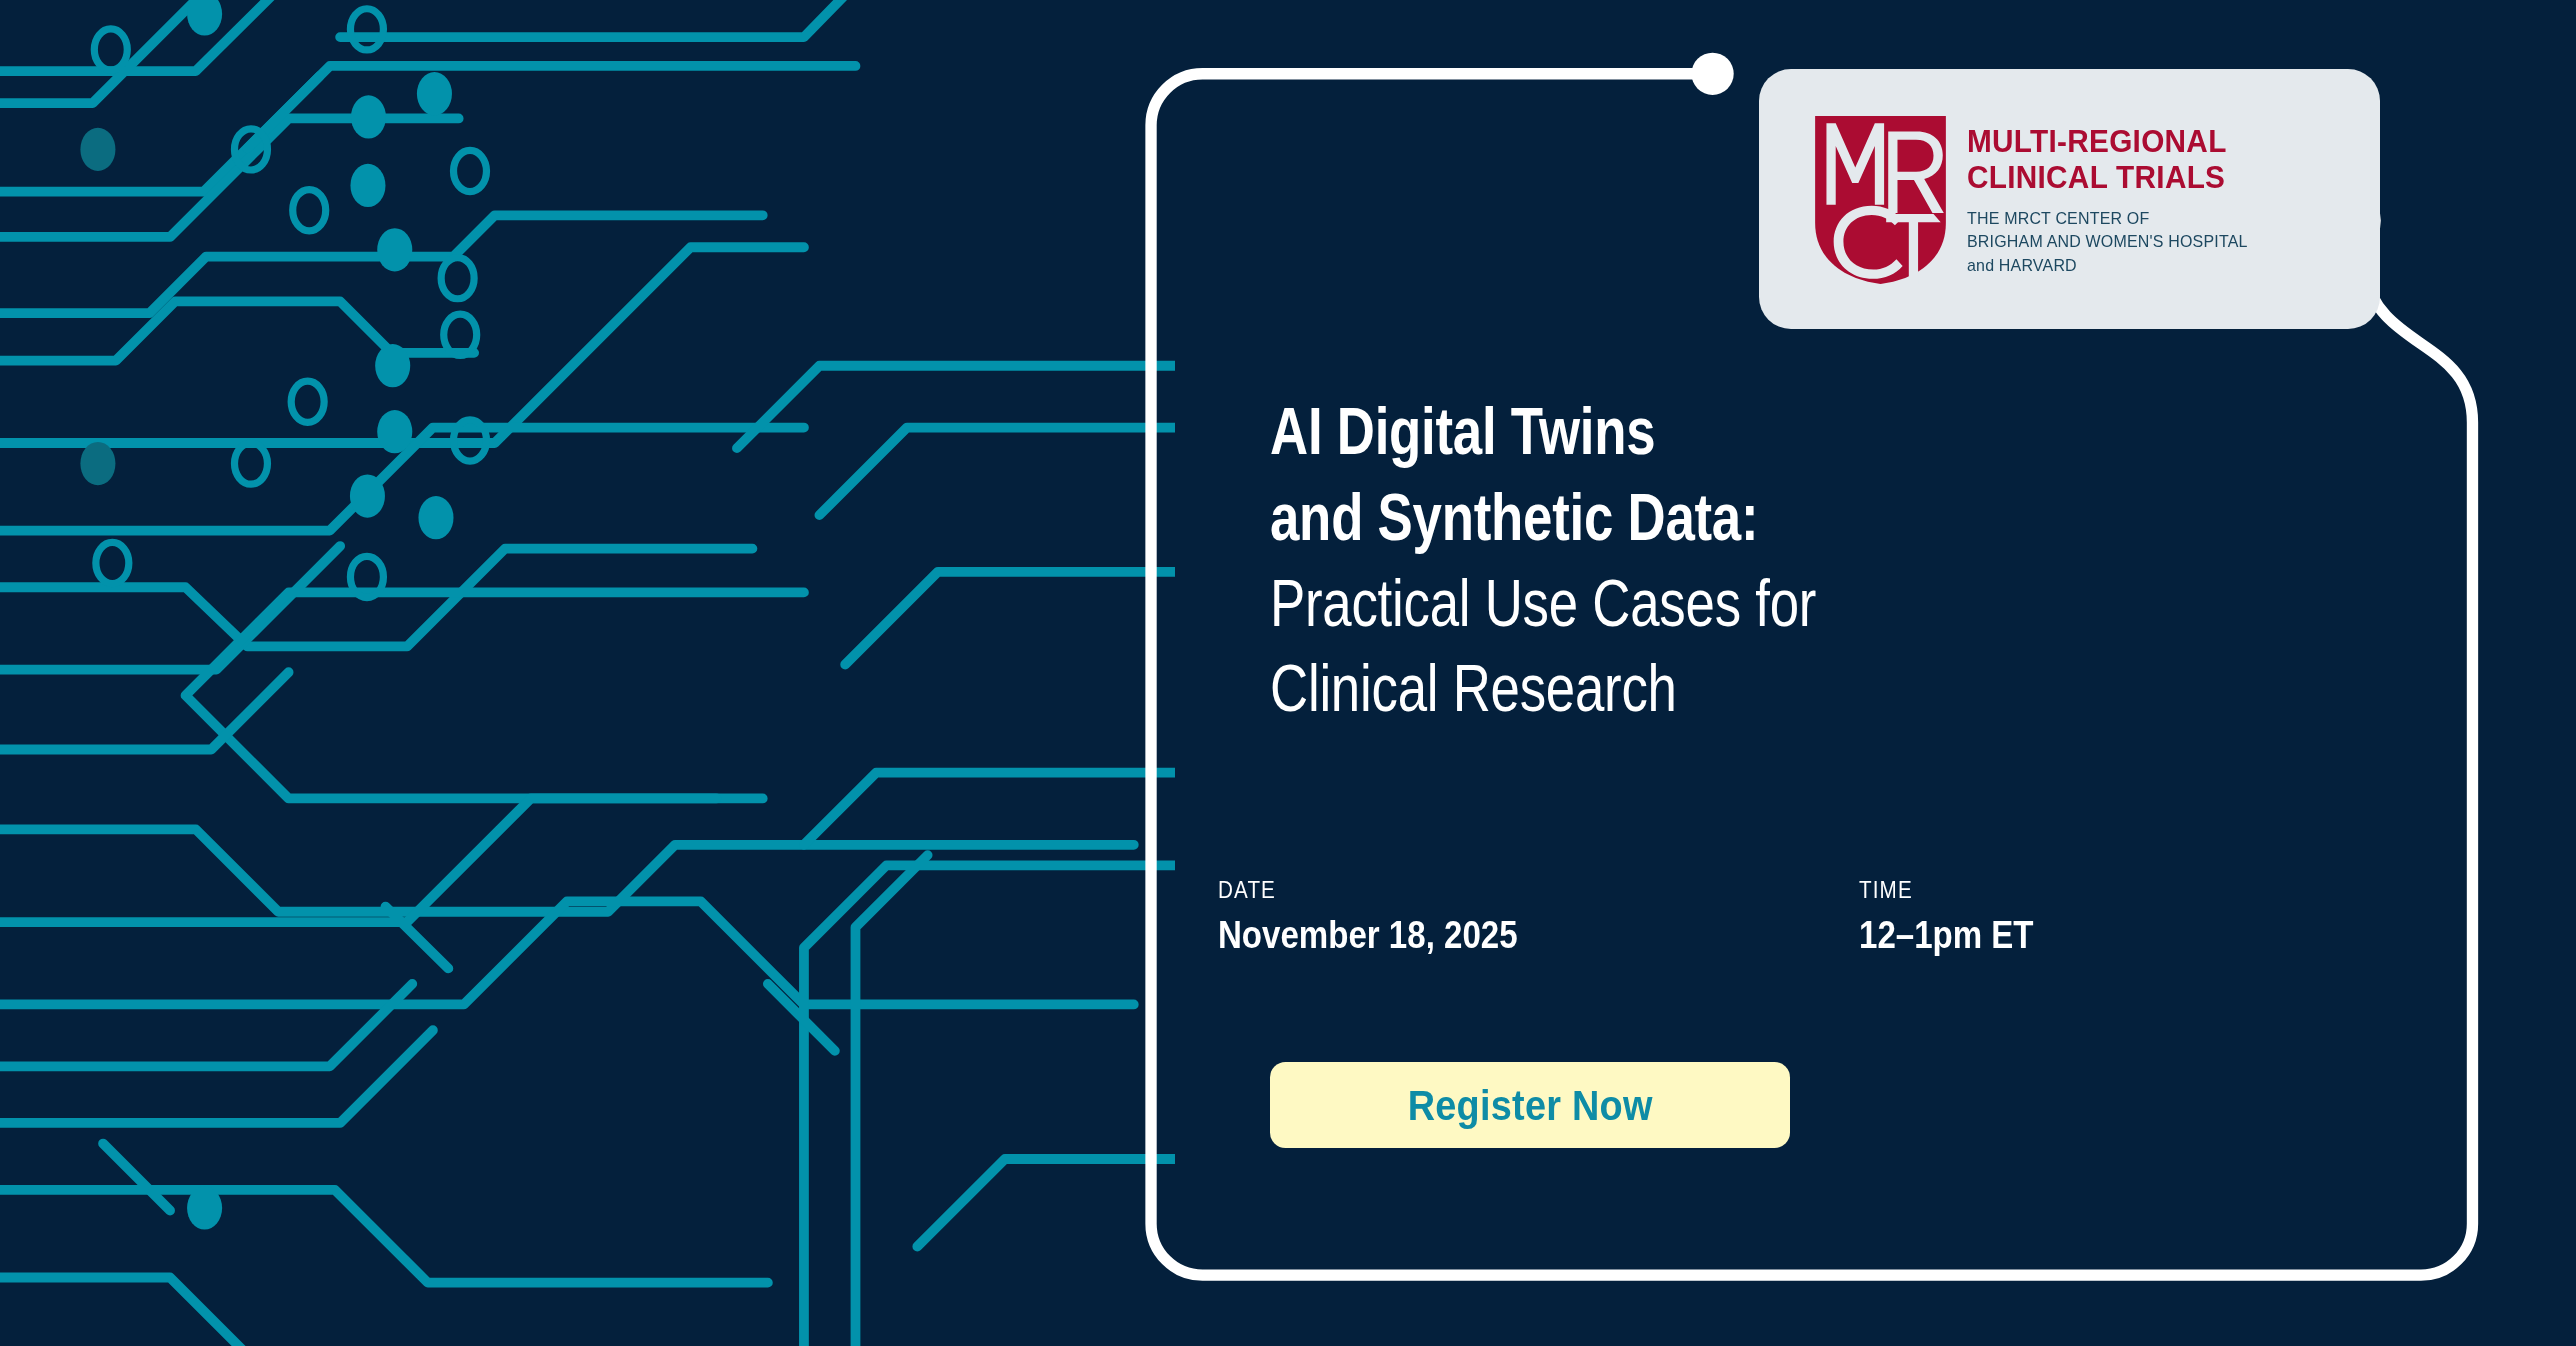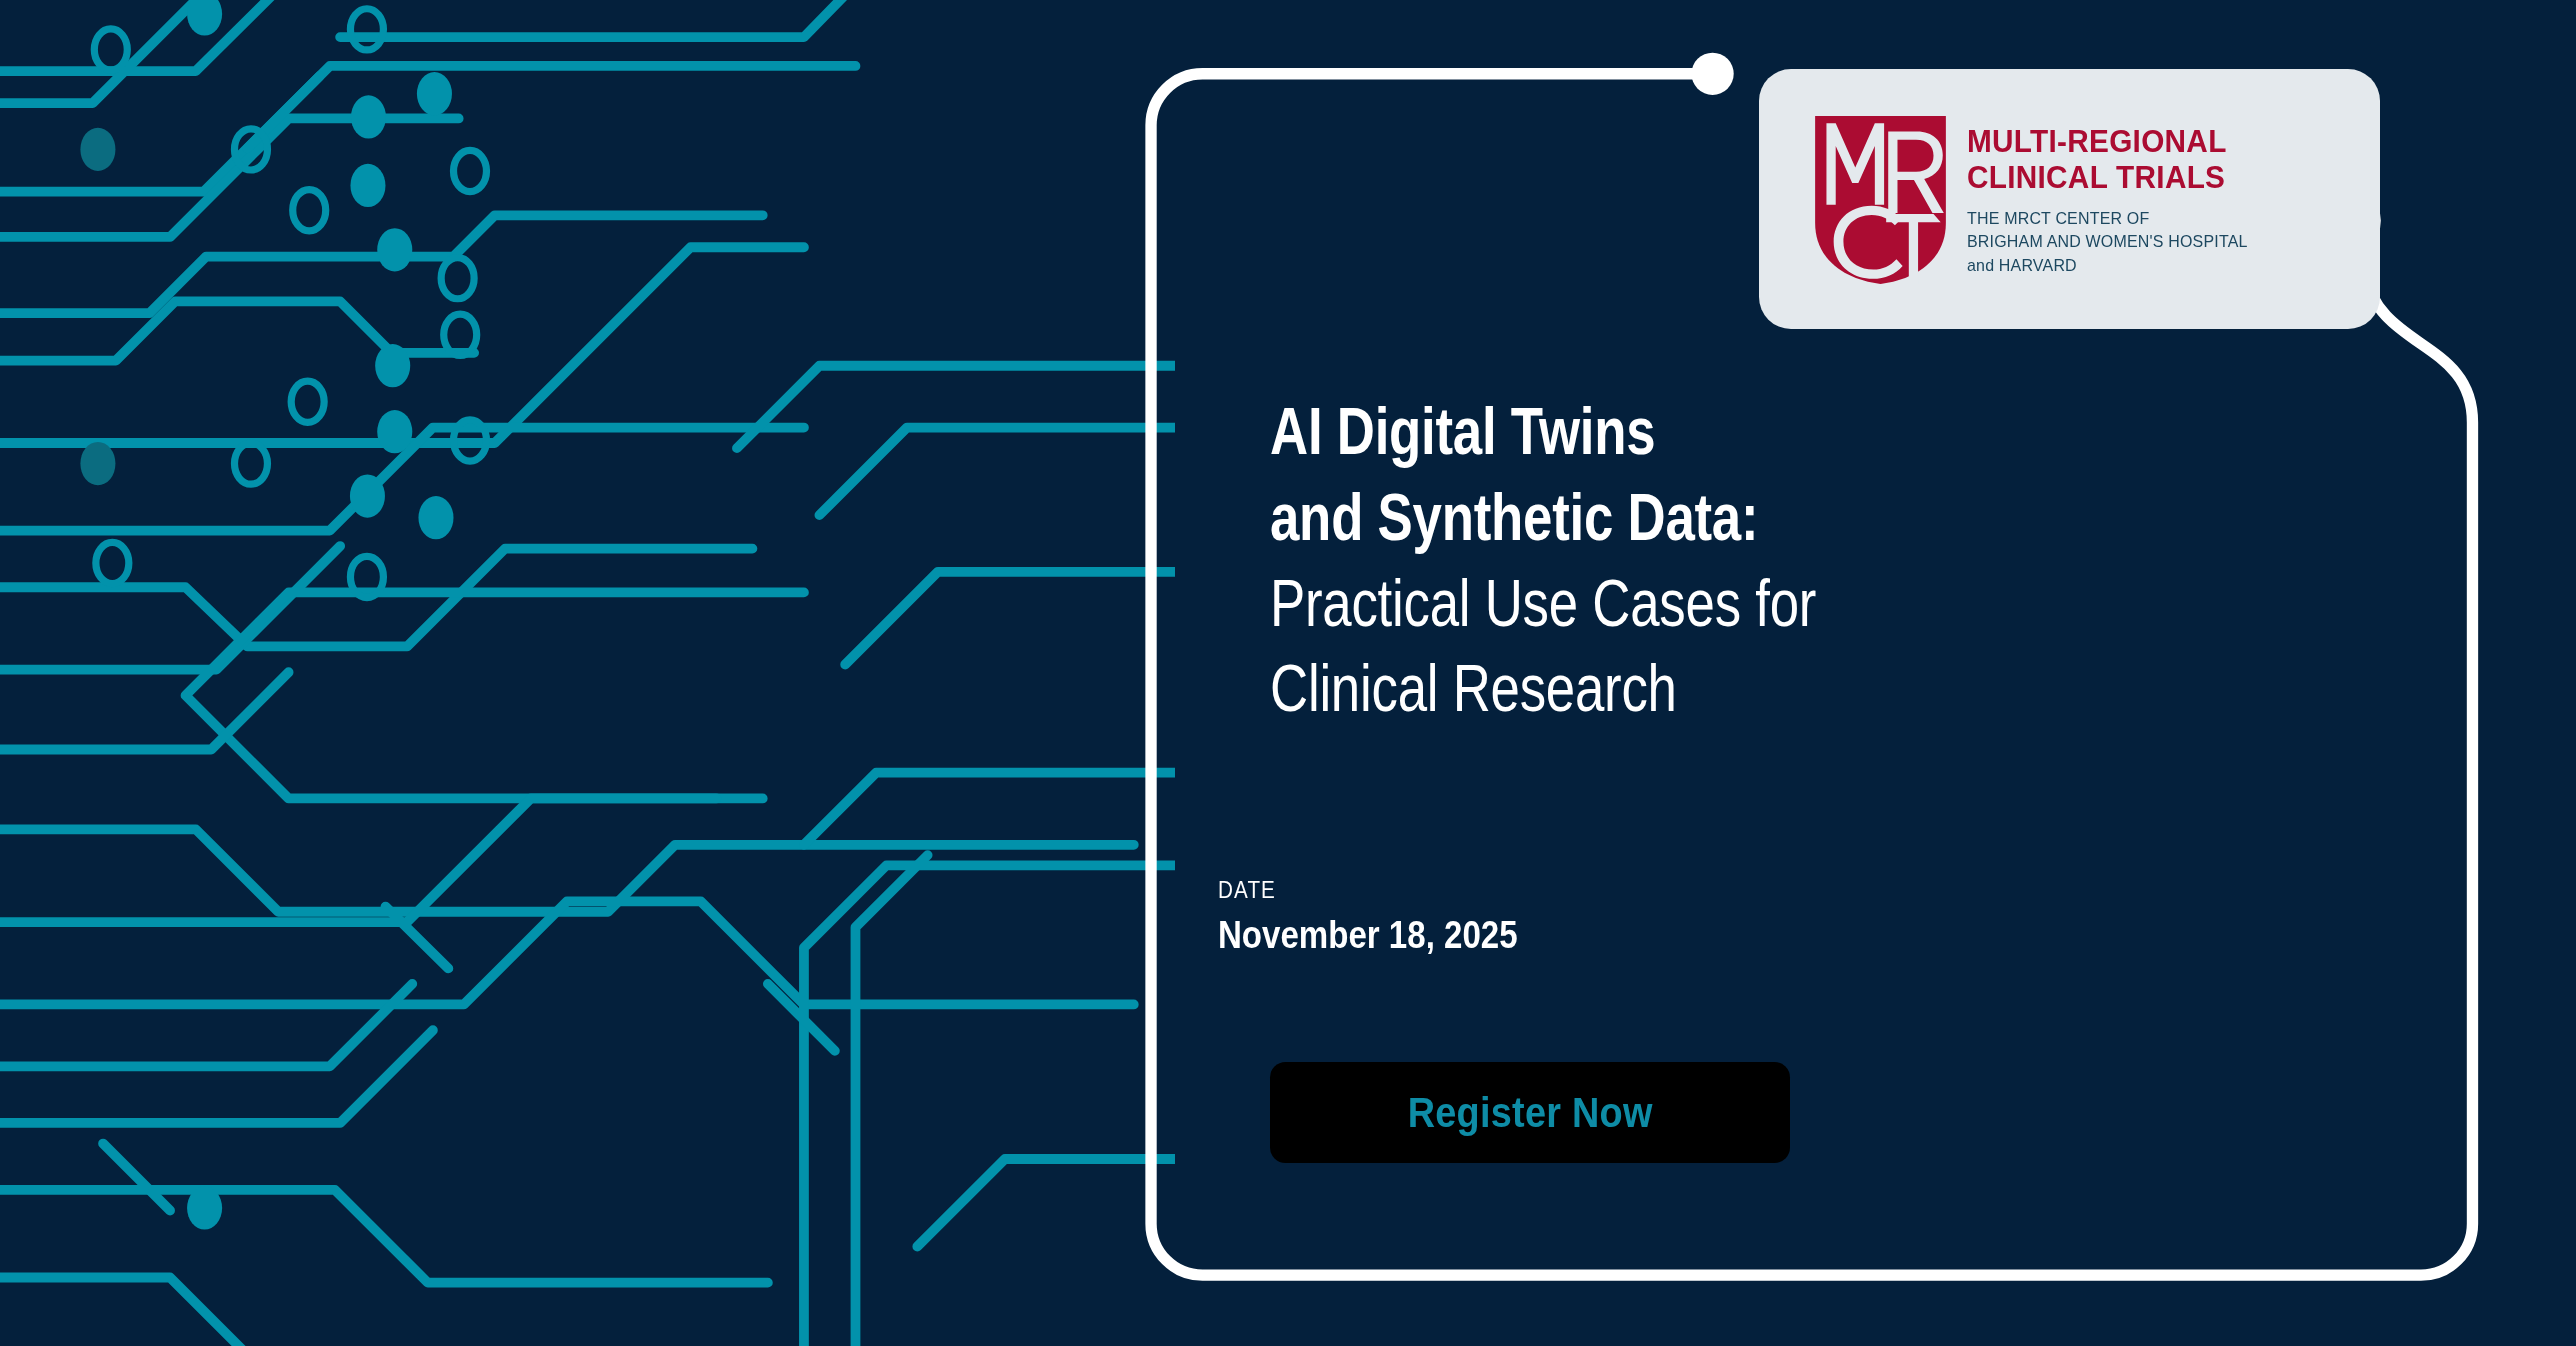--- a/index.html
+++ b/index.html
@@ -132,22 +132,22 @@
     transform-origin: left center;
     white-space: nowrap;
   }
 
   
   #register-button {
     position: absolute;
     left: 1270px;
     top: 1062px;
     width: 520px;
-    height: 101px;
-    background: #000000;
+    height: 86px;
+    background: #fef9c3;
     border: none;
     border-radius: 15.5px;
     cursor: pointer;
     padding: 0;
     display: flex;
     align-items: center;
     justify-content: center;
   }
   #register-button-label {
     color: #0e8ca6;
@@ -312,20 +312,24 @@
       <div class="logo-sub-line">BRIGHAM AND WOMEN'S HOSPITAL</div>
       <div class="logo-sub-line">and HARVARD</div>
     </div>
   </div>
 
   <div id="meta-row">
     <div class="meta-block" id="meta-date-block">
       <div class="meta-label">DATE</div>
       <div class="meta-value">November 18, 2025</div>
     </div>
+    <div class="meta-block" id="meta-time-block">
+      <div class="meta-label">TIME</div>
+      <div class="meta-value">12–1pm ET</div>
+    </div>
   </div>
 
   <button id="register-button">
     <span id="register-button-label">Register Now</span>
   </button>
 
 </div>
 
 
 </body></html>

